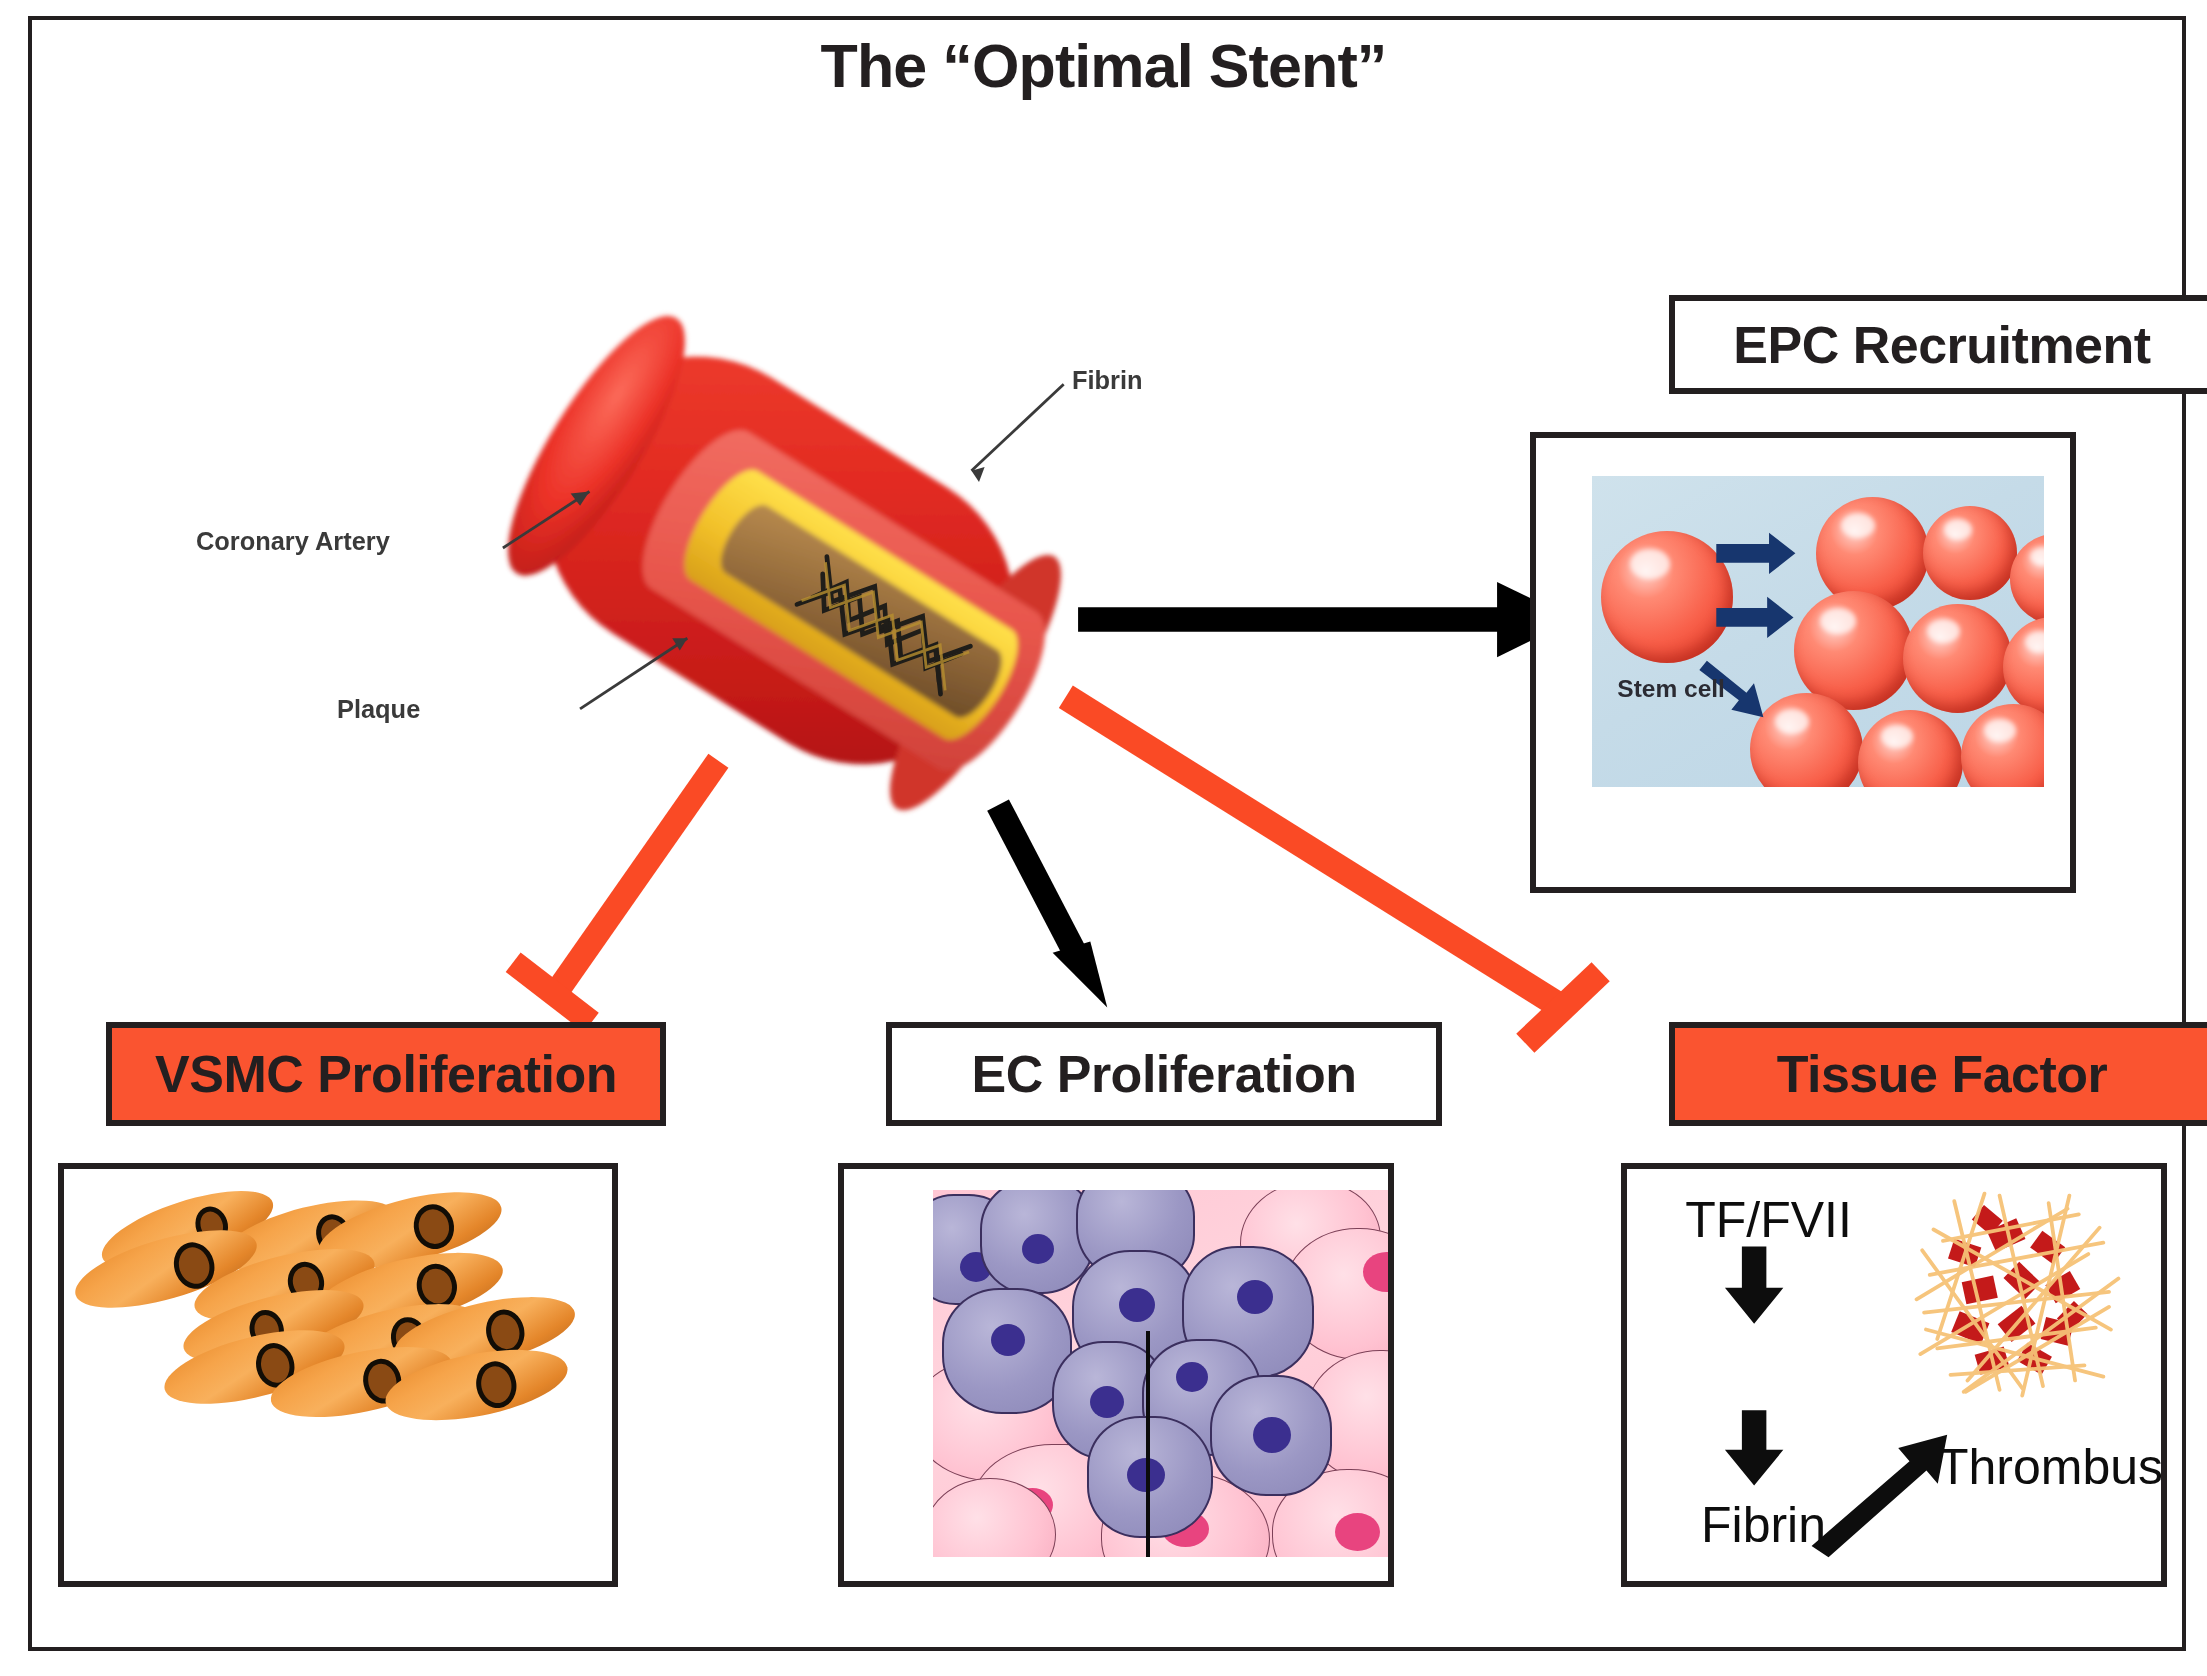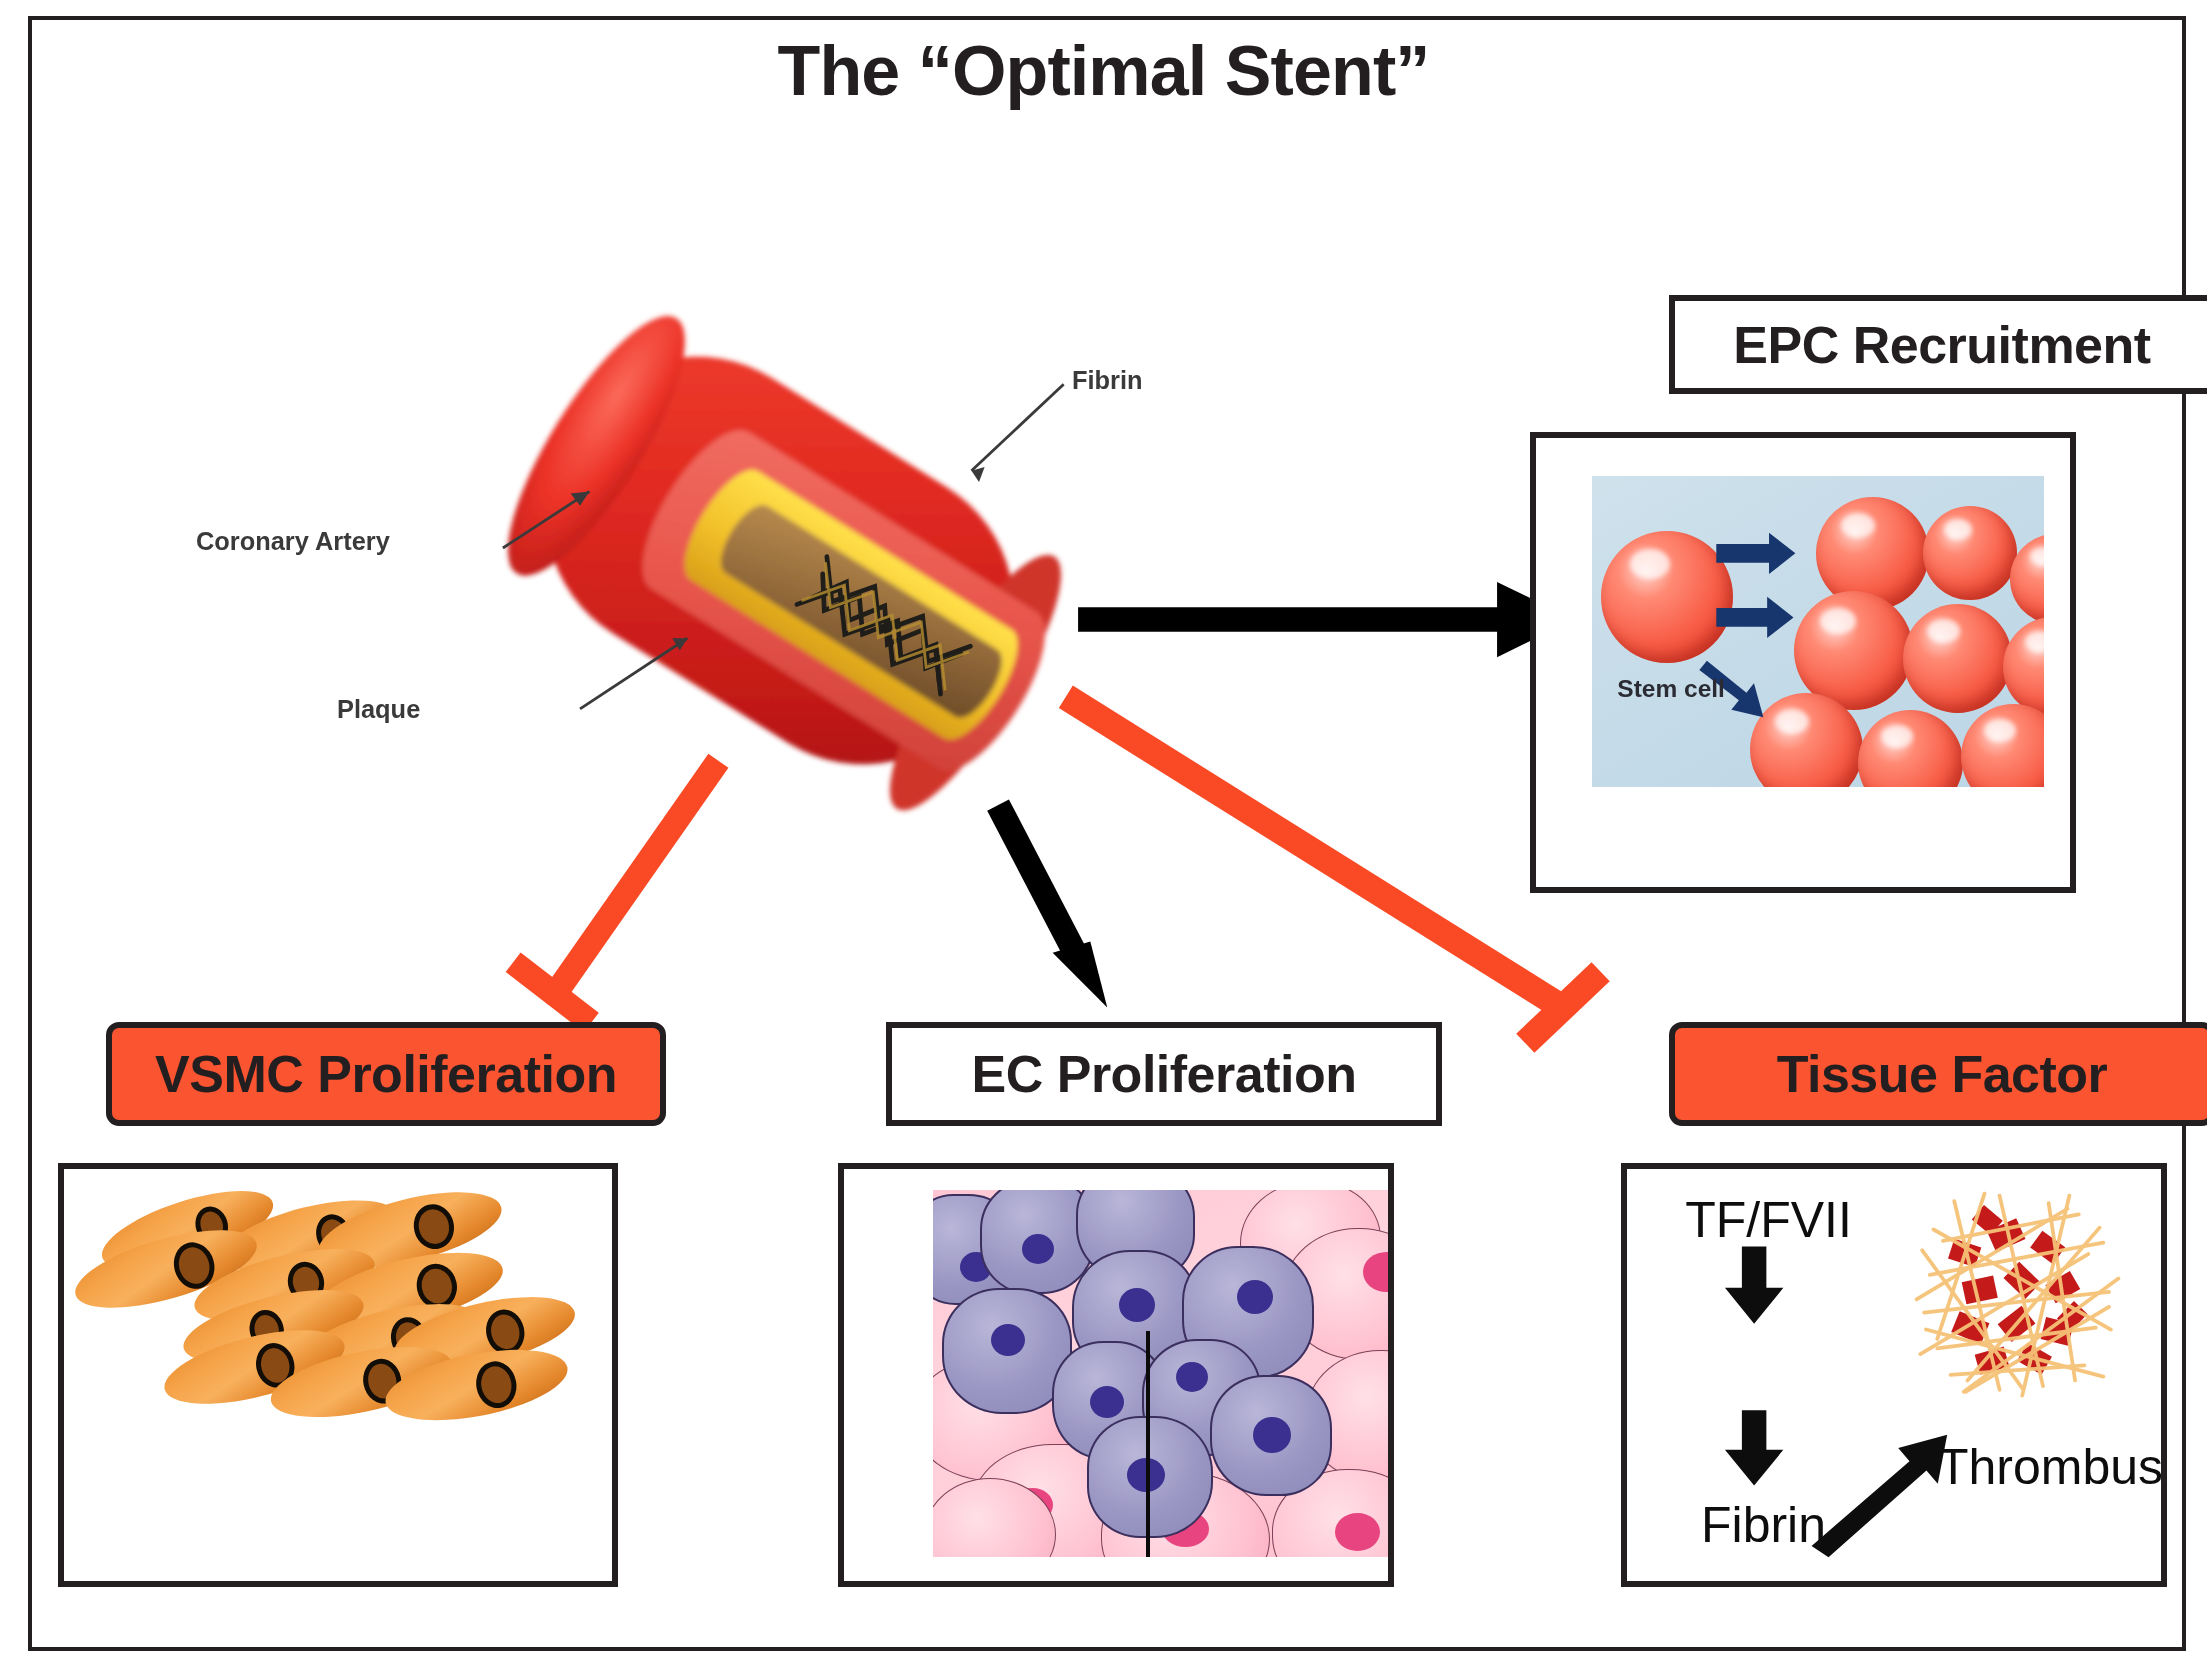--- a/index.html
+++ b/index.html
@@ -21,35 +21,35 @@
     width: 2158px; height: 1635px;
     border: 4.7px solid #231f20;
     background: #ffffff;
   }
   
   #page-title {
     position: absolute;
     left: 0; top: 36px;
     width: 2207px;
     text-align: center;
-    font-size: 70px;
+    font-size: 61px;
     font-weight: bold;
     color: #231f20;
     letter-spacing: -0.9px;
     line-height: 1.0;
   }
   
   .panel-header {
     position: absolute;
     border: 6.6px solid #231f20;
     display: flex; align-items: center; justify-content: center;
     background: #ffffff;
     margin-left: 48px;
   }
-  .panel-header.accent { background: #fa5430; border-radius: 13px; }
+  .panel-header.accent { background: #fa5430; }
   .panel-header .hdr-text {
     font-size: 52px;
     font-weight: bold;
     color: #231f20;
     white-space: nowrap;
     letter-spacing: -0.5px;
   }
   .panel-body {
     position: absolute;
     border: 6.6px solid #231f20;

